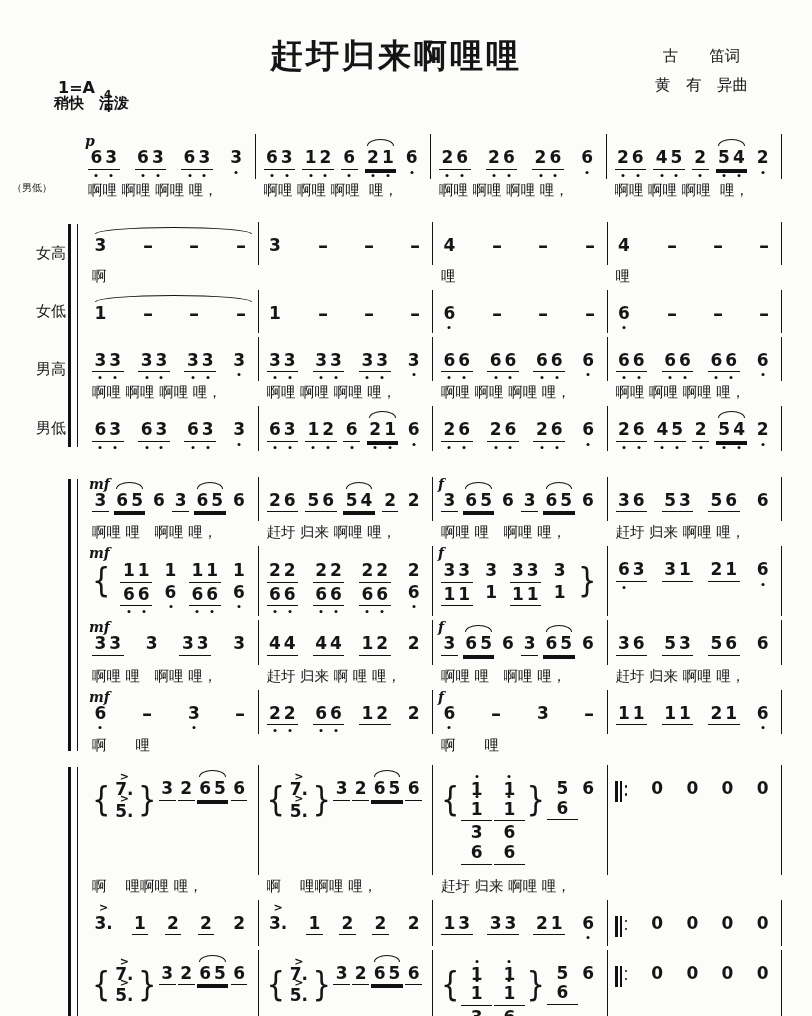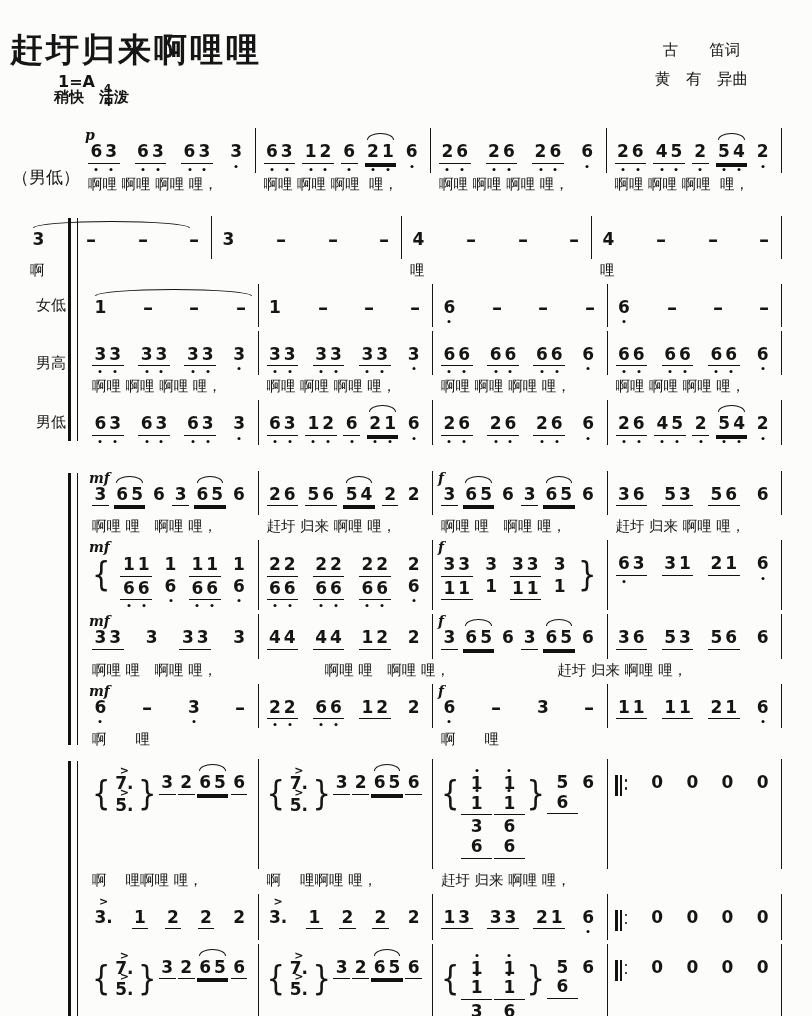--- a/index.html
+++ b/index.html
@@ -1,40 +1,40 @@
 <!DOCTYPE html>
 <html><head>
 <meta charset="utf-8">
 <style>
   html,body{margin:0;padding:0;background:#e8e8e6;}
   .page{width:812px;height:1016px;box-sizing:border-box;background:#fcfcfa;color:#151515;
         padding:20px 30px 8px 10px;overflow:hidden;position:relative;
         font-family:"DejaVu Sans",sans-serif;}
   
   .header{position:relative;height:104px;}
-  .title{margin:0;padding-top:8px;font:700 33px "DejaVu Serif",serif;letter-spacing:3px;}
+  .title{margin:6px;text-align:center;padding-top:8px;font:700 33px "DejaVu Serif",serif;letter-spacing:3px;}
   .keytime{position:absolute;left:48px;top:52px;font:700 16px "DejaVu Sans",sans-serif;}
   .fr{display:inline-flex;flex-direction:column;font-size:10.5px;font-weight:700;line-height:1;
       vertical-align:-5px;margin-left:7px;text-align:center;}
   .fr .t{border-bottom:1.2px solid #151515;padding:0 2px 1px;}
   .fr .b{padding-top:1px;}
   .tempo{position:absolute;left:44px;top:68px;font:700 15px "DejaVu Serif",serif;}
   .credits{position:absolute;right:34px;top:16px;font:15.5px "DejaVu Serif",serif;line-height:1.9;text-align:center;}
   
   .system{position:relative;}
   .sys1{margin:4px 0 22px;}
   .sys2{margin-bottom:26px;}
   .sys3{margin-bottom:10px;}
   .sys4{margin-bottom:0;}
   .bracket{position:absolute;left:58px;top:2px;bottom:4px;width:6px;
            border-left:3.6px solid #111;border-right:1.4px solid #111;}
   .voice{display:flex;margin-bottom:4px;}
   .vlabel{width:56px;flex:none;display:flex;align-items:center;justify-content:flex-end;
           padding-right:6px;font:15px "DejaVu Serif",serif;white-space:nowrap;}
-  .vlabel.lyricpos{align-items:flex-end;justify-content:flex-start;font-size:17px;padding:0 0 5px 2px;}
+  .vlabel.lyricpos{align-items:flex-end;justify-content:flex-start;font-size:10px;padding:0 0 5px 2px;}
   .voicebody{flex:1;margin-left:12px;min-width:0;}
   .notesrow{display:flex;border-right:1.3px solid #151515;}
   .measure{flex:1 1 0;position:relative;display:flex;justify-content:space-between;
            align-items:flex-start;padding:14px 9px 9px 7px;min-width:0;}
   .measure + .measure{border-left:1.3px solid #151515;}
   .dyn{position:absolute;top:-1px;left:5px;font:italic 700 14px "DejaVu Serif",serif;}
   
   .tok{position:relative;display:inline-block;margin:0 1px;text-align:center;}
   .core{display:inline-block;padding:0 1px;}
   .u1 > .core{border-bottom:1.6px solid #111;padding-bottom:1px;}
@@ -118,20 +118,21 @@
               <div class="lyrm">啊哩 啊哩 啊哩  哩，</div>
               <div class="lyrm">啊哩 啊哩 啊哩 哩，</div>
               <div class="lyrm">啊哩 啊哩 啊哩  哩，</div>
             </div>
           </div>
         </div>
       </div>
       <div class="system sys2">
         <div class="bracket"></div>
         <div class="voice">
+          <div class="vlabel">女高</div>
           <div class="voicebody">
             <div class="notesrow">
               <div class="measure">
                 <span class="tok arc arcw"><span class="core"><span class="nu"><span class="d">3</span></span></span></span>
                 <span class="dash">-</span>
                 <span class="dash">-</span>
                 <span class="dash">-</span>
               </div>
               <div class="measure">
                 <span class="tok"><span class="core"><span class="nu"><span class="d">3</span></span></span></span>
@@ -407,20 +408,21 @@
               </div>
               <div class="measure">
                 <span class="tok u1"><span class="core"><span class="nu"><span class="d">3</span></span><span class="nu"><span class="d">6</span></span></span></span>
                 <span class="tok u1"><span class="core"><span class="nu"><span class="d">5</span></span><span class="nu"><span class="d">3</span></span></span></span>
                 <span class="tok u1"><span class="core"><span class="nu"><span class="d">5</span></span><span class="nu"><span class="d">6</span></span></span></span>
                 <span class="tok"><span class="core"><span class="nu"><span class="d">6</span></span></span></span>
               </div>
             </div>
             <div class="lyricsrow">
               <div class="lyrm">啊哩 哩　啊哩 哩，</div>
+              <div class="lyrm">赶圩 归来 啊 哩 哩，</div>
               <div class="lyrm">啊哩 哩　啊哩 哩，</div>
               <div class="lyrm">赶圩 归来 啊哩 哩，</div>
             </div>
           </div>
         </div>
         <div class="voice">
           <div class="vlabel"></div>
           <div class="voicebody">
             <div class="notesrow">
               <div class="measure">

